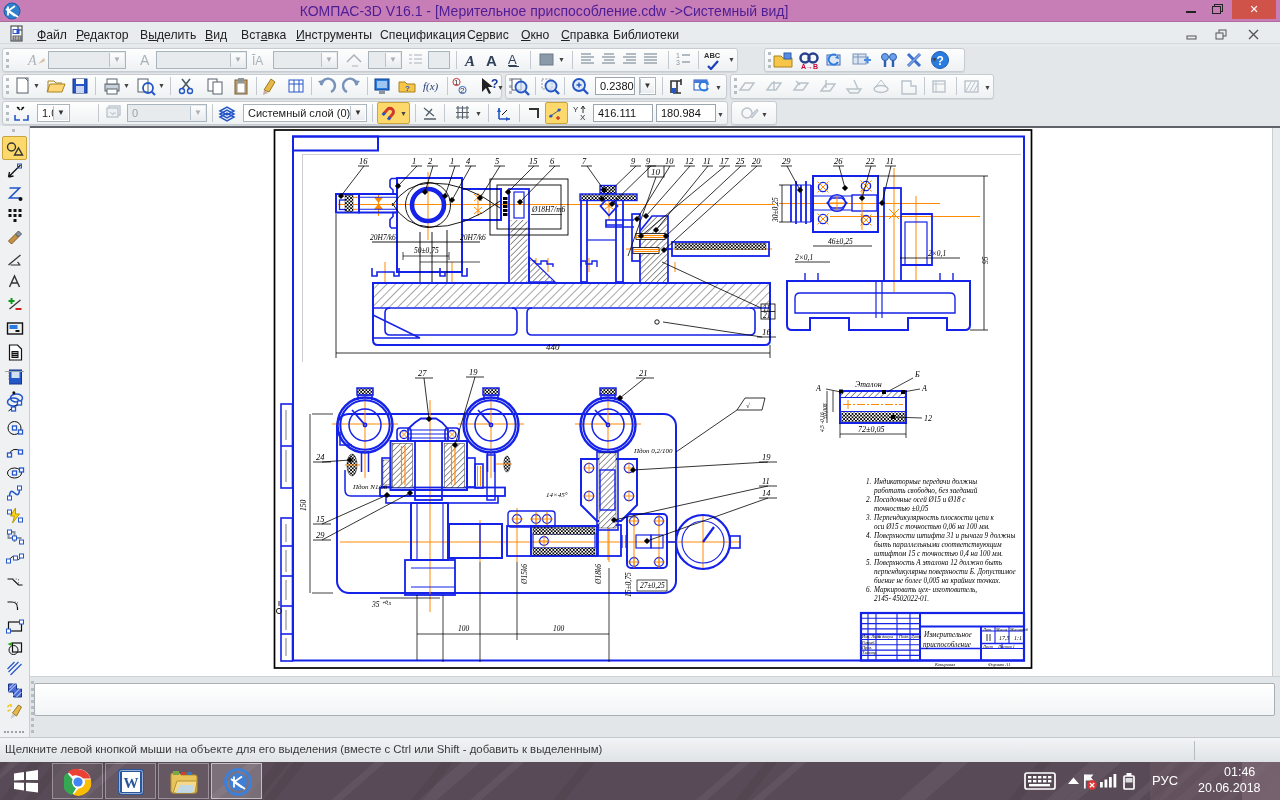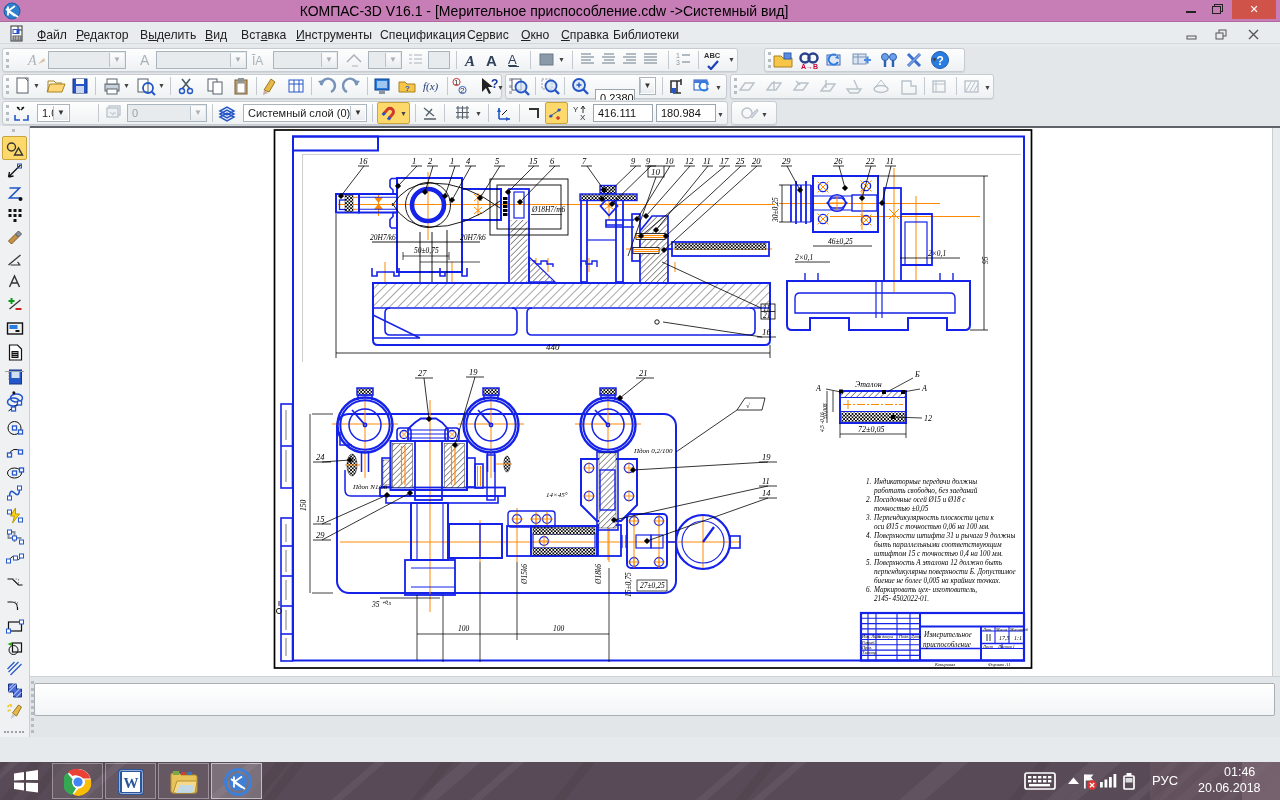--- a/index.html
+++ b/index.html
@@ -1,21 +1,21 @@
 <!DOCTYPE html>
 <html><head>
 <meta charset="utf-8">
 <style>
 *{margin:0;padding:0;box-sizing:border-box;}
 html,body{width:1280px;height:800px;overflow:hidden;font-family:"Liberation Sans",sans-serif;}
 #app{position:absolute;left:0;top:0;width:1280px;height:800px;background:#e7eaec;}
 .abs{position:absolute;}
 
 #title{left:0;top:0;width:1280px;height:22px;background:#c77db6;border-bottom:1px solid #b06a9f;}
-#title .txt{position:absolute;left:0;top:3px;width:1088px;text-align:center;color:#000000;font-size:14px;}
+#title .txt{position:absolute;left:0;top:3px;width:1088px;text-align:center;color:#4c1d95;font-size:14px;}
 #ticon{left:3px;top:2px;width:18px;height:18px;}
 #closebtn{left:1232px;top:0;width:44px;height:19px;background:#d0534a;color:#fff;text-align:center;font-size:11px;line-height:19px;}
 #minbtn{left:1186px;top:11px;width:10px;height:2px;background:#222;}
 #maxbtn{left:1212px;top:4px;width:11px;height:10px;}
 
 #menubar{left:0;top:22px;width:1280px;height:22px;background:#e9ecee;border-bottom:1px solid #d4d8db;}
 .mi{position:absolute;top:6px;font-size:12.2px;color:#222;}
 .mi u{text-decoration:underline;}
 
 .tbrow{left:0;width:1280px;background:#e3e7ea;}
@@ -312,21 +312,21 @@
         <rect x="2" y="3" width="10" height="10" fill="none" stroke="#8a94a0" stroke-dasharray="2 1.4"></rect>
         <circle cx="11" cy="10" r="5.5" fill="#cfe0f5" fill-opacity=".6" stroke="#2456c8" stroke-width="1.8"></circle>
         <path d="M15 14 L19 18" stroke="#2456c8" stroke-width="2.4"></path>
       </svg>
 <div class="sep" style="left:564px;top:4px;height:18px"></div>
 <svg class="icon" style="left:570px;top:3px;width:22px;height:21px" viewBox="0 0 22 21">
         <circle cx="9" cy="9" r="6" fill="#cfe0f5" fill-opacity=".6" stroke="#2456c8" stroke-width="1.8"></circle>
         <path d="M6.5 9 h5 M9 6.5 v5" stroke="#2456c8" stroke-width="1.4"></path>
         <path d="M13.5 13.5 L18 18" stroke="#2456c8" stroke-width="2.4"></path>
       </svg>
-<div class="ibx" style="left:595px;top:16px;width:40px">0.2380</div>
+<div class="ibx" style="left:595px;top:4px;width:40px">0.2380</div>
 <div class="cmb" style="left:639px;top:4px;width:17px">
         <div class="dd" style="width:14px">▼</div>
       </div>
 <div class="sep" style="left:662px;top:4px;height:18px"></div>
 <svg class="icon" style="left:668px;top:3px;width:22px;height:21px" viewBox="0 0 22 21">
         <path d="M3 17 V5 L13 5 M13 3 v6 M9 5 v12 M5 17 h8" stroke="#333" stroke-width="1.6" fill="none"></path>
         <rect x="3" y="12" width="5" height="5" fill="#2456c8"></rect>
       </svg>
 <svg class="icon" style="left:692px;top:3px;width:22px;height:21px" viewBox="0 0 22 21">
         <rect x="2" y="4" width="13" height="10" fill="#fff" stroke="#2456c8"></rect>
@@ -1266,20 +1266,24 @@
         <line x1="990" y1="634" x2="990" y2="641" stroke="#000" stroke-width="0.8"></line>
 </svg>
   </div>
 
   <div id="proppanel" class="abs">
       <div style="position:absolute;left:1px;top:4px;height:52px;width:3px;border-left:3px dotted #b5bcc2"></div>
       <div id="propinput"></div>
     </div>
   <div class="abs" style="left:1272px;top:128px;width:8px;height:548px;background:#e9eced;border-left:1px solid #c9ced2"></div>
 
+  <div id="status" class="abs">
+      <span>Щелкните левой кнопкой мыши на объекте для его выделения (вместе с Ctrl или Shift - добавить к выделенным)</span>
+      <div id="statussep"></div>
+    </div>
 
   <div id="taskbar" class="abs">
       <svg style="position:absolute;left:0;top:0" width="1280" height="38" viewBox="0 0 1280 38">
 <rect width="1280" height="38" fill="#584a56"></rect>
 <g stroke="#7a6a78" stroke-width="7" opacity="0.3">
 <line x1="427" y1="42" x2="482" y2="-6"></line>
 <line x1="1153" y1="42" x2="1208" y2="-6"></line>
 <line x1="1054" y1="42" x2="1109" y2="-6"></line>
 <line x1="207" y1="42" x2="262" y2="-6"></line>
 <line x1="697" y1="42" x2="752" y2="-6"></line>

